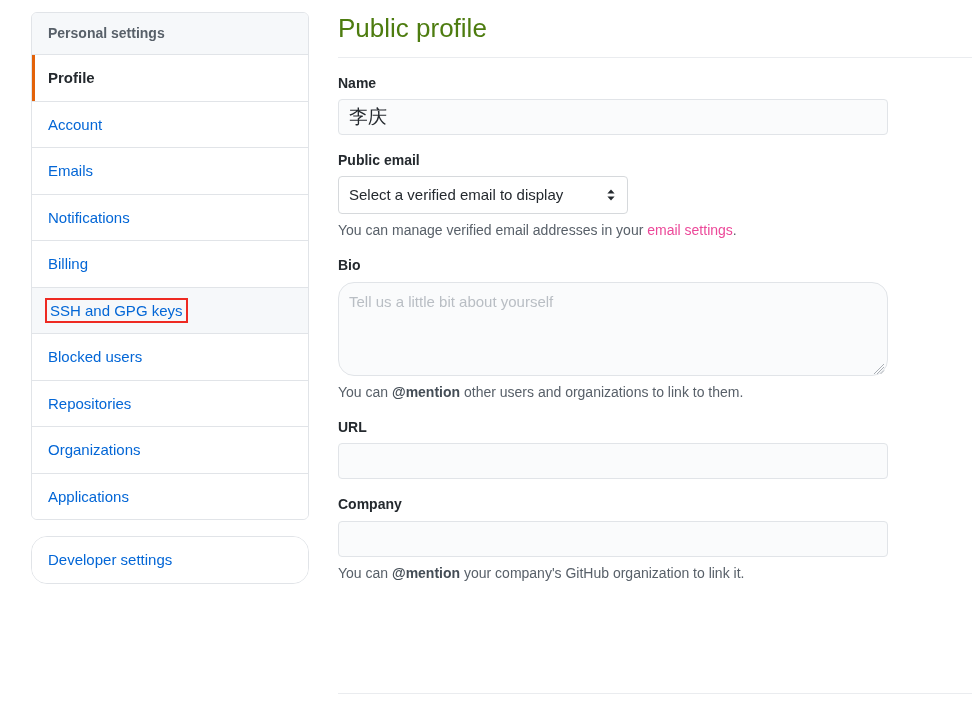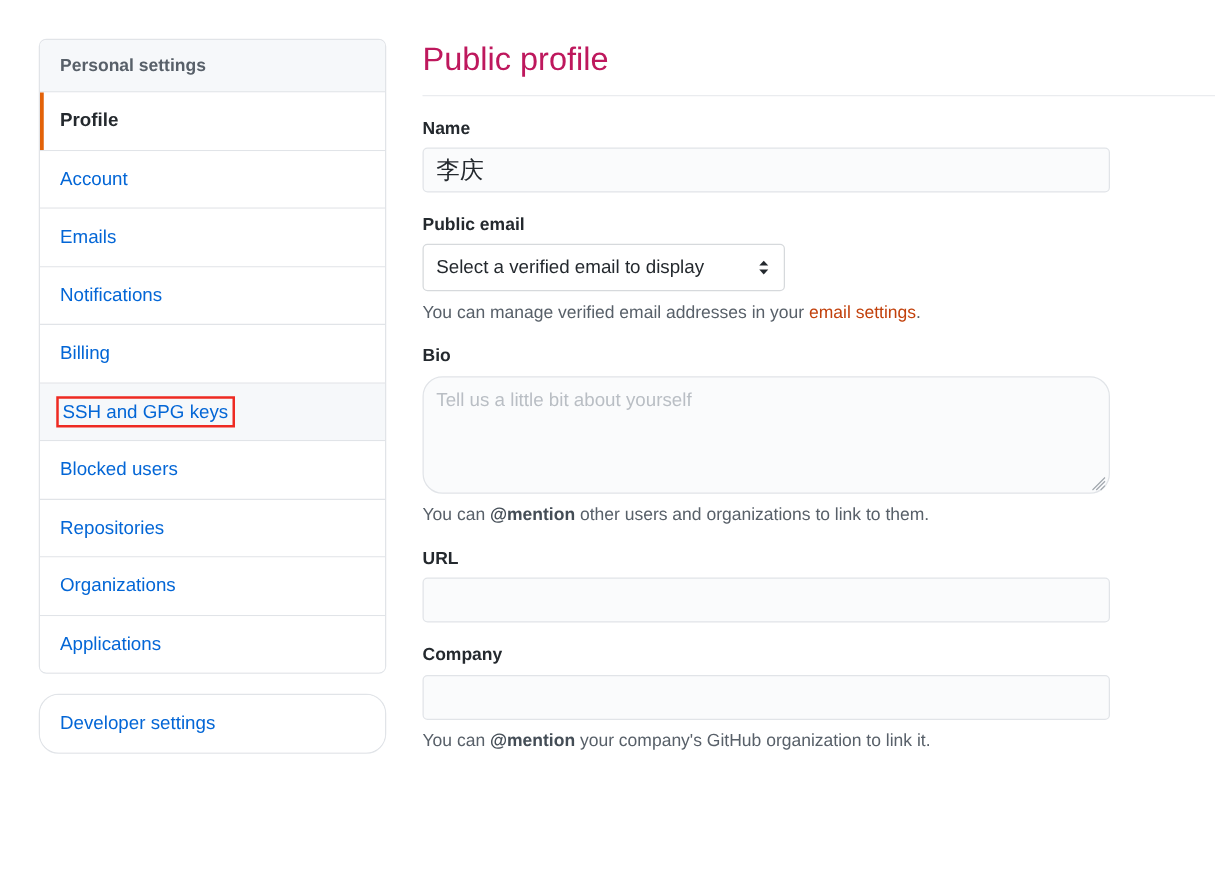--- a/index.html
+++ b/index.html
@@ -11,21 +11,20 @@
     background: #ffffff;
     font-family: "Liberation Sans", "DejaVu Sans", sans-serif;
     overflow: hidden;
   }
 
   .page {
     position: relative;
     width: 972px;
     height: 569px;
     background: #ffffff;
-    margin-top: 19px;
   }
 
   
   .sidebar {
     position: absolute;
     left: 31px;
     top: 12px;
     width: 278px;
   }
 
@@ -97,21 +96,21 @@
   .main {
     position: absolute;
     left: 338px;
     top: 12px;
     width: 634px;
   }
 
   .main-title {
     font-size: 26px;
     font-weight: normal;
-    color: #be185d;
+    color: #4d7c0f;
     margin: 0;
     padding: 0 0 12px 0;
     line-height: 1.25;
   }
 
   .rule {
     height: 1px;
     background: #eaecef;
     border: 0;
     margin: 0;
@@ -169,21 +168,21 @@
     line-height: 0;
   }
 
   .help-text {
     font-size: 14px;
     color: #586069;
     margin-top: 7px;
     line-height: 1.4;
   }
   .help-text b { color: #444d56; font-weight: bold; text-align: right; }
-  .help-text a { color: #c2410c; text-decoration: none; }
+  .help-text a { color: #ec4899; text-decoration: none; }
 
   .bio-area {
     position: relative;
     width: 550px;
   }
   .textarea-input {
     display: block;
     width: 550px;
     height: 94px;
     padding: 8px 10px;

